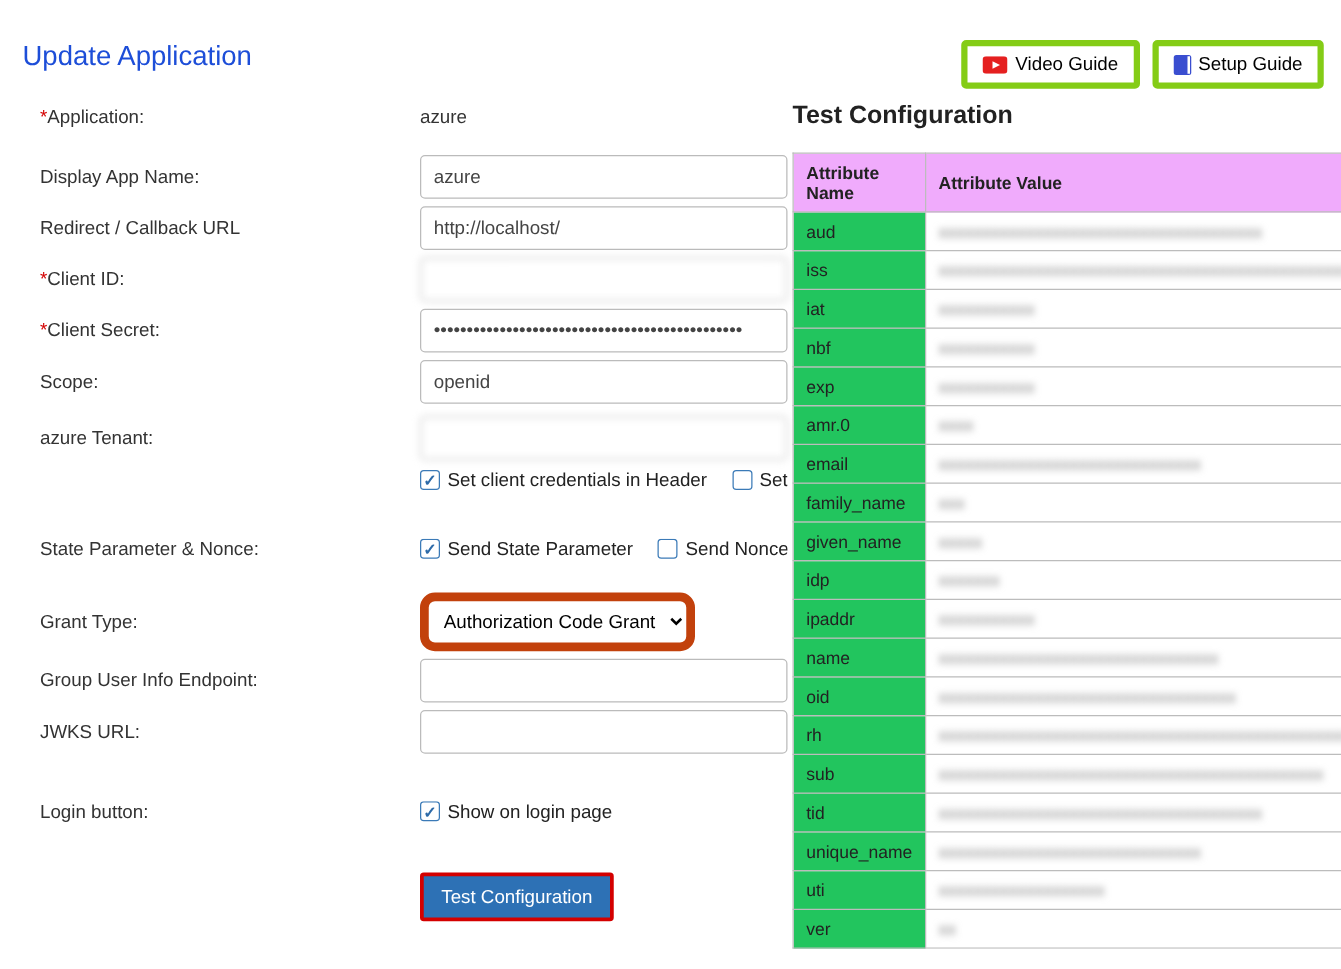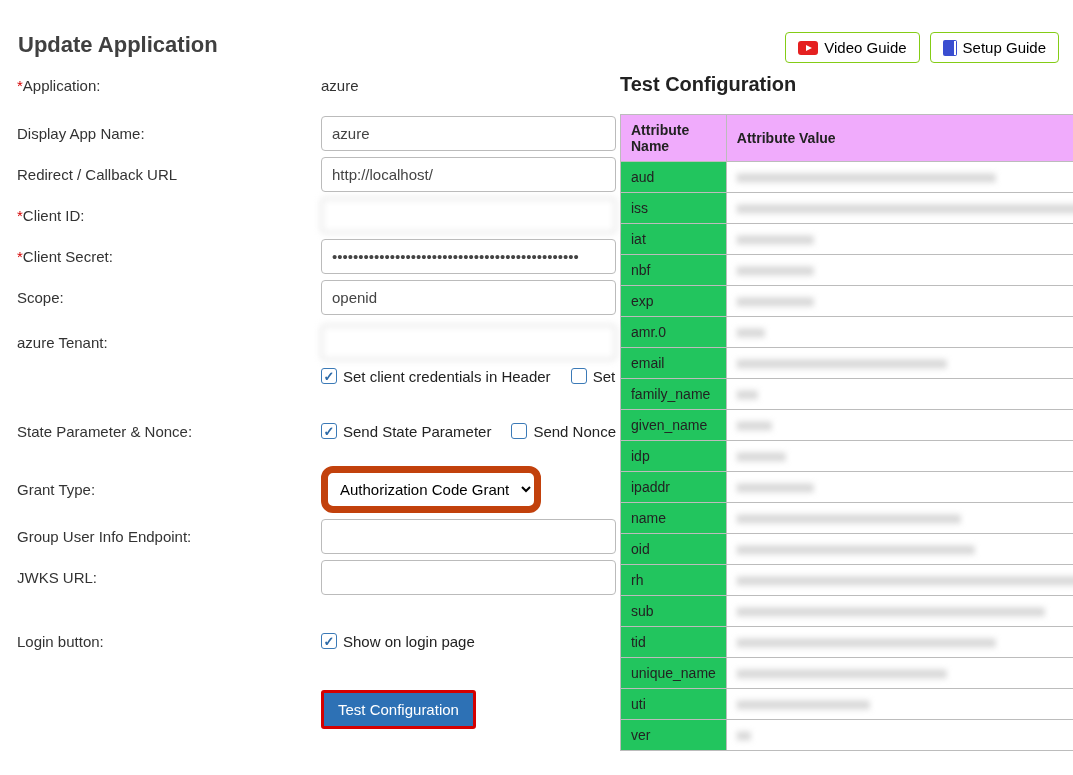--- a/index.html
+++ b/index.html
@@ -13,29 +13,29 @@
     width: 1073px;
   }
   .header-row {
     display: flex;
     justify-content: space-between;
     align-items: flex-start;
     padding: 32px 14px 10px 18px;
   }
   .page-title {
     font-size: 22px;
-    font-weight: 700;
-    color: #404040;
+    font-weight: 400;
+    color: #1d4ed8;
   }
   .header-buttons {
     display: flex;
     gap: 10px;
   }
   .header-btn {
-    border: 1px solid #84cc16;
+    border: 5px solid #84cc16;
     border-radius: 4px;
     background: #fff;
     padding: 6px 12px;
     font-size: 15px;
     display: inline-flex;
     align-items: center;
     gap: 6px;
     cursor: pointer;
   }
   .yt-icon {
@@ -58,21 +58,21 @@
     right:1px; top:1px; bottom:1px;
     width:2px;
     background:#fff;
   }
   .content {
     display: flex;
     align-items: flex-start;
   }
   .form-area {
     width: 630px;
-    padding-left: 17px;
+    padding-left: 32px;
   }
   .form-row {
     display: flex;
     align-items: center;
     margin-bottom: 6px;
   }
   .label-col {
     width: 304px;
     flex-shrink: 0;
     font-size: 15px;

